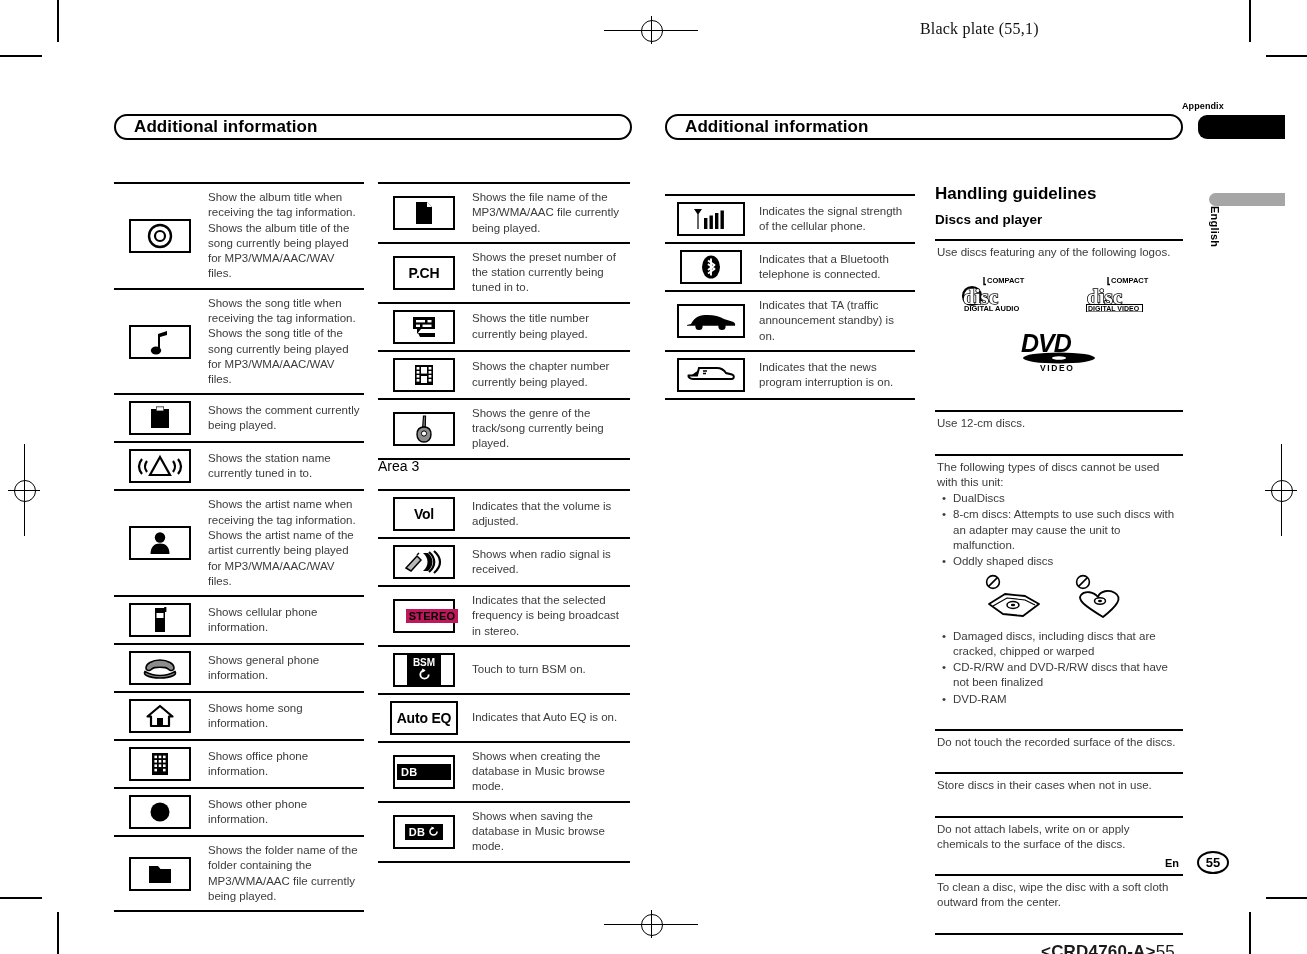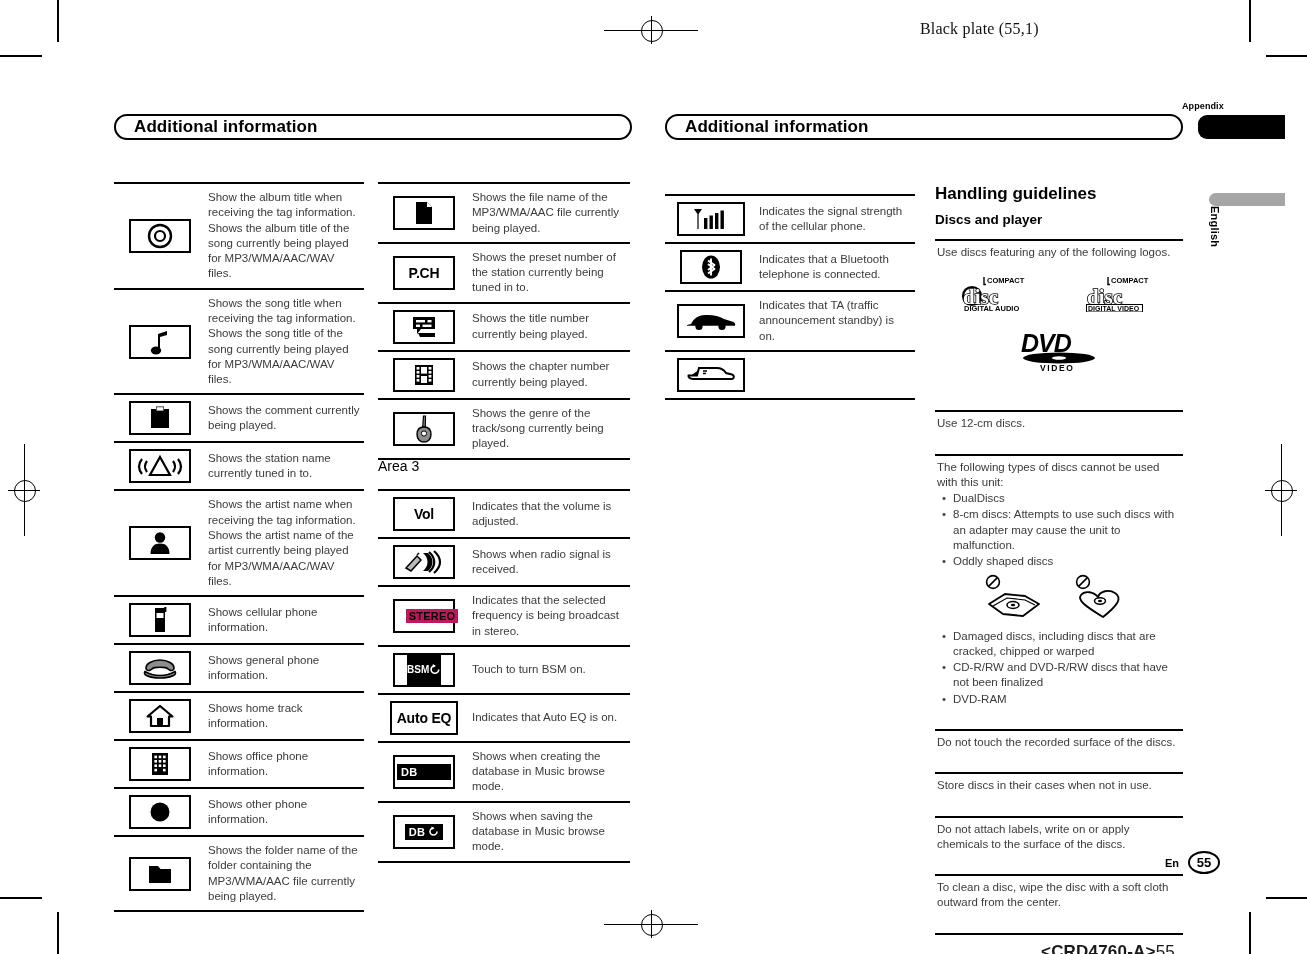--- a/index.html
+++ b/index.html
@@ -211,21 +211,21 @@
     display: flex;
     gap: 20px;
     justify-content: center;
     padding: 4px 0 6px 0;
   }
 
   .pagenum-wrap {
     position: absolute;
     display: flex;
     align-items: center;
-    gap: 9px;
+    gap: 18px;
   }
   .pagenum-en { font-size: 11px; font-weight: 700; color: #000; }
   .pagenum-circle {
     border: 2px solid #000;
     border-radius: 50%;
     width: 28px; height: 19px;
     display: flex; align-items: center; justify-content: center;
     font-size: 13px; font-weight: 700; color: #000;
   }
 </style>
@@ -369,21 +369,21 @@
 
   <div class="tbl-row">
     <div class="cell-icon">
       <div class="ibox">
         <svg width="28" height="24" viewBox="0 0 28 24">
           <path d="M14 2 L26.5 12.5 L23 12.5 L23 22 L5 22 L5 12.5 L1.5 12.5 Z" fill="none" stroke="#000" stroke-width="2.2" stroke-linejoin="round"></path>
           <rect x="11" y="14" width="6" height="8" fill="#000"></rect>
         </svg>
       </div>
     </div>
-    <div class="cell-text">Shows home track information.</div>
+    <div class="cell-text">Shows home song information.</div>
   </div>
 
   <div class="tbl-row">
     <div class="cell-icon">
       <div class="ibox">
         <svg width="22" height="26" viewBox="0 0 22 26">
           <rect x="3" y="2" width="16" height="22" fill="#000"></rect>
           <g fill="#fff">
             <rect x="5.4" y="4.6" width="2.6" height="2.6"></rect>
               <rect x="9.7" y="4.6" width="2.6" height="2.6"></rect>
@@ -535,21 +535,21 @@
       <div class="ibox">
         <span class="badge-gray">STEREO</span>
       </div>
     </div>
     <div class="cell-text top">Indicates that the selected frequency is being broadcast in stereo.</div>
   </div>
 
   <div class="tbl-row">
     <div class="cell-icon">
       <div class="ibox">
-        <div style="background:#000; width:34px; height:30px; display:flex; flex-direction:row; align-items:center; justify-content:center; gap:0;">
+        <div style="background:#000; width:34px; height:30px; display:flex; flex-direction:column; align-items:center; justify-content:center; gap:0;">
           <span style="color:#fff; font-size:10px; font-weight:700; line-height:1;">BSM</span>
           <svg width="13" height="13" viewBox="0 0 14 14">
             <path d="M11.5 7 A4.5 4.5 0 1 1 7 2.5" fill="none" stroke="#fff" stroke-width="2"></path>
             <path d="M4.5 0.5 L8.2 2.8 L4.4 5 Z" fill="#fff"></path>
           </svg>
         </div>
       </div>
     </div>
     <div class="cell-text">Touch to turn BSM on.</div>
   </div>
@@ -635,20 +635,21 @@
   <div class="tbl-row last">
     <div class="cell-icon">
       <div class="ibox wide">
         <svg width="52" height="22" viewBox="0 0 52 22">
           <path d="M14 4 L32 4 C36 4 39 6 41 9 L47 10.5 C49.5 11.2 49.5 14.5 47 15 L8 15 C5 15 3 13 3.5 11.5 L12 11.5 Z" fill="none" stroke="#000" stroke-width="2"></path>
           <path d="M13 6.5 L6 11.5 L13 11.5 Z" fill="#000"></path>
           <path d="M18 7 L22 7 M18 9.5 L21 9.5" stroke="#000" stroke-width="1.4"></path>
         </svg>
       </div>
     </div>
+    <div class="cell-text">Indicates that the news program interruption is on.</div>
   </div>
 </div>
 
 <div class="h1-title" style="left:935px; top:184px;">Handling guidelines</div>
 <div class="h2-title" style="left:935px; top:212px;">Discs and player</div>
 
 <div class="note-table" style="left:935px; top:239px; width:248px;">
 
   <div class="note-row">
     <div>Use discs featuring any of the following logos.</div>

